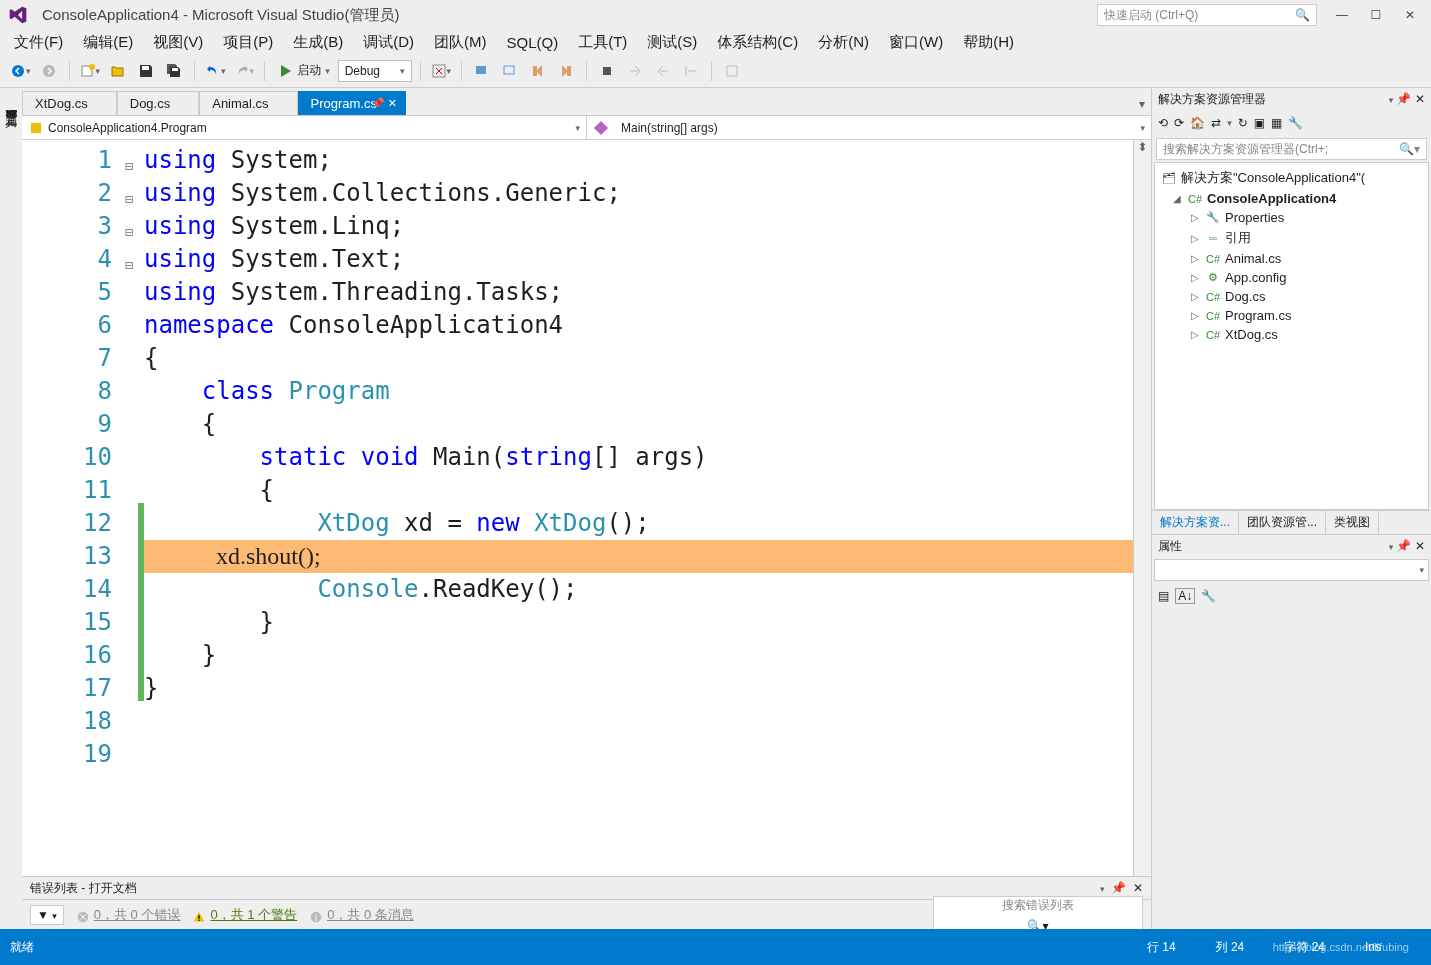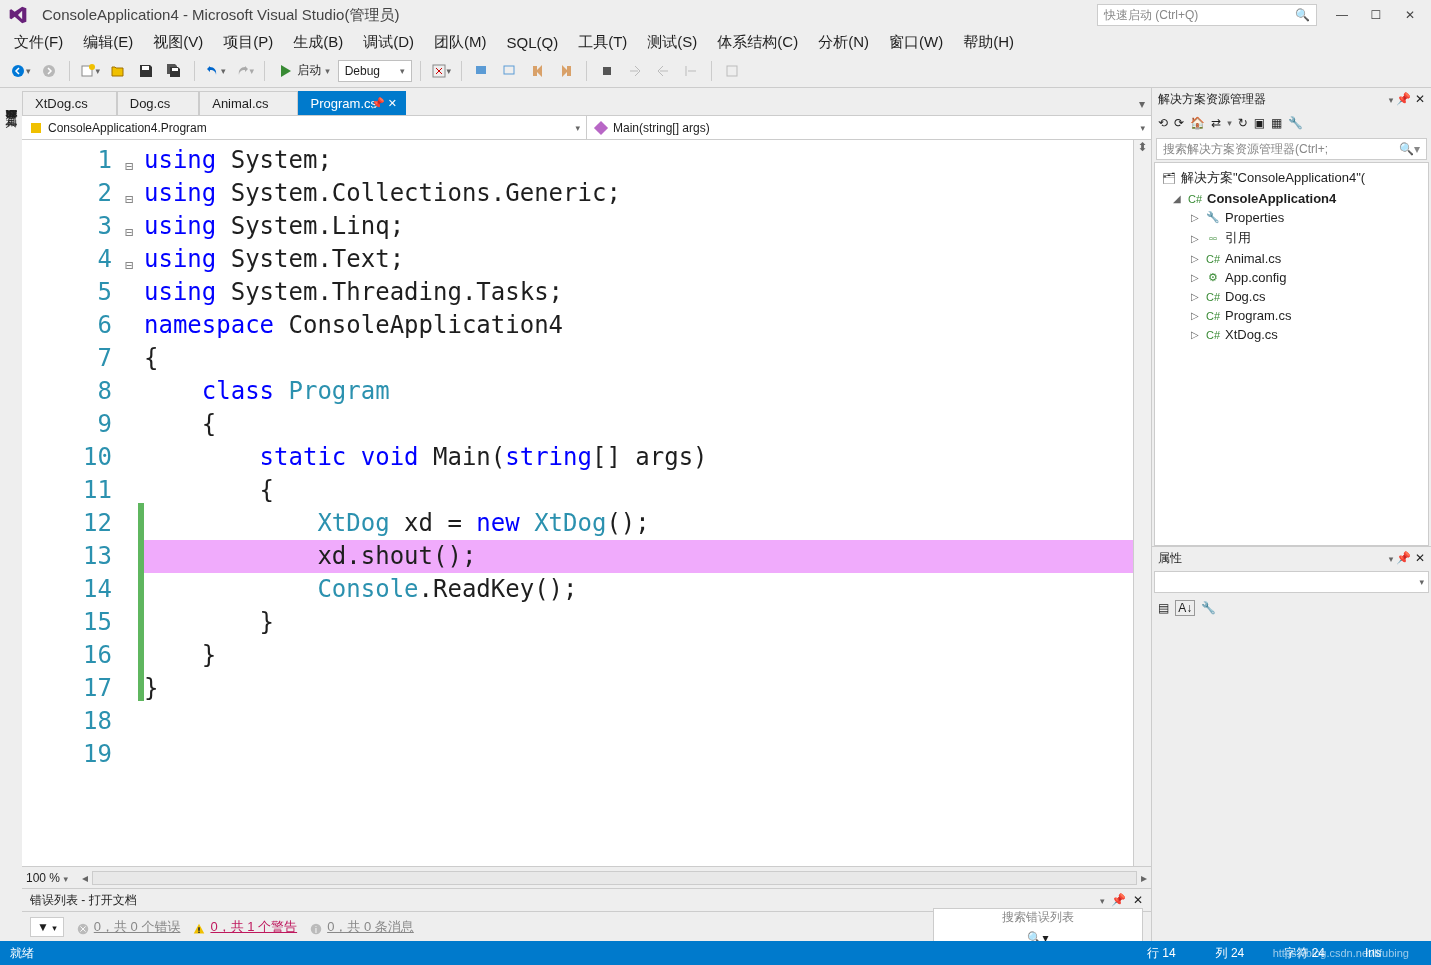--- a/index.html
+++ b/index.html
@@ -32,45 +32,45 @@
 .nav .half:last-child { border-right: none; }
 .editor-wrap { flex: 1; display: flex; background: #fff; min-height: 0; }
 .gutter { width: 98px; text-align: right; color: #2b91af; font-family: Consolas, monospace; font-size: 24px; padding: 4px 8px 4px 0; line-height: 33px; }
 .fold-col { width: 18px; font-family: Consolas, monospace; font-size: 14px; color: #888; padding-top: 10px; line-height: 33px; text-align: center; }
 .mark-col { width: 6px; }
 .mark-col .m { height: 33px; }
 .mark-col .m.g { background: #5fb65f; }
 .code { flex: 1; font-family: Consolas, monospace; font-size: 24px; line-height: 33px; padding: 4px 0; white-space: pre; overflow: hidden; }
 .code .kw { color: #0000ff; }
 .code .ty { color: #2b91af; }
-.code .hl { background: #f0abfc; display: inline-block; width: 100%; }
+.code .hl { background: #fdba74; display: inline-block; width: 100%; font-family: Liberation Serif, serif; }
 .zoom { height: 22px; display: flex; align-items: center; padding: 0 4px; border-top: 1px solid #ccc; background: #eee; }
 .zoom .z { width: 56px; font-size: 12px; }
 .zoom .sb { flex: 1; height: 14px; background: #e8e8e8; border: 1px solid #ccc; margin: 0 4px; }
 .errpanel { border-top: 1px solid #ccc; background: #eee; }
 .errpanel .hdr { height: 22px; display: flex; align-items: center; padding: 0 8px; justify-content: space-between; }
 .errpanel .row { height: 30px; display: flex; align-items: center; gap: 12px; padding: 0 8px; border-top: 1px solid #ccc; }
 .errpanel .filter { border: 1px solid #ccc; padding: 2px 6px; background: #fff; }
 .errpanel .pill { display: flex; align-items: flex-end; gap: 4px; color: #888; font-size: 13px; text-decoration: underline; }
-.errpanel .pill.on { color: #be185d; }
+.errpanel .pill.on { color: #4d7c0f; }
 .errpanel .search { width: 210px; border: 1px solid #ccc; background: #fff; height: 38px; padding: 0 0; display: flex; align-items: center; justify-content: space-between; flex-direction: column; }
 .right { width: 280px; display: flex; flex-direction: column; border-left: 1px solid #ccc; background: #eee; }
 .right .pane-hdr { height: 22px; display: flex; align-items: center; justify-content: space-between; padding: 0 6px; background: #eee; font-size: 12px; }
 .right .pane-tb { height: 26px; display: flex; align-items: center; gap: 6px; padding: 0 6px; }
 .right .pane-search { margin: 2px 4px; height: 22px; border: 1px solid #ccc; background: #fff; display: flex; align-items: center; justify-content: space-between; padding: 0 6px; color: #888; }
 .right .tree { flex: 1; background: #fff; border: 1px solid #ccc; margin: 0 2px; padding: 4px 0; overflow: auto; font-size: 13px; }
 .right .tree .n { padding: 2px 0 2px 6px; display: flex; align-items: center; gap: 4px; }
 .right .tree .chev { width: 10px; color: #666; font-size: 10px; }
 .right .tree .ic { width: 16px; height: 14px; display: inline-flex; align-items: center; justify-content: center; font-size: 11px; }
 .right .tree .bold { font-weight: bold; }
 .right .tabs2 { height: 24px; display: flex; border-top: 1px solid #ccc; }
 .right .tabs2 .t { padding: 3px 8px; font-size: 12px; border-right: 1px solid #ccc; }
 .right .tabs2 .t.active { color: #007acc; }
 .right .props { border-top: 1px solid #ccc; }
-.statusbar { height: 24px; background: #007acc; color: #fff; display: flex; align-items: center; padding: 0 10px; font-size: 12px; }
+.statusbar { height: 36px; background: #007acc; color: #fff; display: flex; align-items: center; padding: 0 10px; font-size: 12px; }
 .statusbar .sp { flex: 1; }
 .statusbar .it { margin-right: 40px; }
 svg { display: block; }
 .ico { width: 16px; height: 16px; }
 .dim { color: #888; }
 </style>
 </head>
 <body>
 
 <div class="titlebar">
@@ -248,21 +248,21 @@
         <svg class="ico" viewBox="0 0 16 16">
             <rect x="3" y="3" width="10" height="10" fill="#f0c000"></rect>
           </svg>
         <span style="margin-left:4px">ConsoleApplication4.Program</span>
         <span style="margin-left:auto;font-size:9px;color:#666">▾</span>
       </div>
       <div class="half">
         <svg class="ico" viewBox="0 0 16 16">
             <rect x="3" y="3" width="10" height="10" fill="#b867c6" transform="rotate(45 8 8)"></rect>
           </svg>
-        <span style="margin-left:4px">Main(string[] args)</span>
+        <span style="margin-left:12px">Main(string[] args)</span>
         <span style="margin-left:auto;font-size:9px;color:#666">▾</span>
       </div>
     </div>
     <div class="editor-wrap">
       <div class="gutter" id="gutter">
           <div>1</div>
           <div>2</div>
           <div>3</div>
           <div>4</div>
           <div>5</div>
@@ -320,26 +320,20 @@
           <div class="m g"></div>
           <div class="m g"></div>
           <div class="m g"></div>
           <div class="m "></div>
           <div class="m "></div>
         </div>
       <div class="code" id="code"><div><span class="kw">using</span> System;</div><div><span class="kw">using</span> System.Collections.Generic;</div><div><span class="kw">using</span> System.Linq;</div><div><span class="kw">using</span> System.Text;</div><div><span class="kw">using</span> System.Threading.Tasks;</div><div></div><div><span class="kw">namespace</span> ConsoleApplication4</div><div>{</div><div>    <span class="kw">class</span> <span class="ty">Program</span></div><div>    {</div><div>        <span class="kw">static</span> <span class="kw">void</span> Main(<span class="kw">string</span>[] args)</div><div>        {</div><div>            <span class="ty">XtDog</span> xd = <span class="kw">new</span> <span class="ty">XtDog</span>();</div><div class="hl">            xd.shout();</div><div></div><div>            <span class="ty">Console</span>.ReadKey();</div><div>        }</div><div>    }</div><div>}</div></div>
       <div style="width:18px;background:#f0f0f0;border-left:1px solid #ccc">
         <div style="height:16px;text-align:center;color:#666">⬍</div>
       </div>
-    </div>
-    <div class="zoom">
-      <div class="z"><span>100 %</span> <span style="font-size:9px;color:#666">▾</span></div>
-      <span style="color:#666">◂</span>
-      <div class="sb"></div>
-      <span style="color:#666">▸</span>
     </div>
 
     <div class="errpanel">
       <div class="hdr">
         <span>错误列表 - 打开文档</span>
         <span>
           <span style="font-size:9px;color:#666">▾</span>&nbsp;
           <span>📌</span>&nbsp;
           <span>✕</span>
         </span>
@@ -405,20 +399,25 @@
           <span class="bold">ConsoleApplication4</span>
         </div>
         <div class="n" style="padding-left:36px"><span class="chev">▷</span><span class="ic" style="color:#388a34">🔧</span>Properties</div>
         <div class="n" style="padding-left:36px"><span class="chev">▷</span><span class="ic" style="color:#388a34">▫▫</span>引用</div>
         <div class="n" style="padding-left:36px"><span class="chev">▷</span><span class="ic" style="color:#388a34">C#</span>Animal.cs</div>
         <div class="n" style="padding-left:36px"><span class="chev">▷</span><span class="ic" style="color:#388a34">⚙</span>App.config</div>
         <div class="n" style="padding-left:36px"><span class="chev">▷</span><span class="ic" style="color:#388a34">C#</span>Dog.cs</div>
         <div class="n" style="padding-left:36px"><span class="chev">▷</span><span class="ic" style="color:#388a34">C#</span>Program.cs</div>
         <div class="n" style="padding-left:36px"><span class="chev">▷</span><span class="ic" style="color:#388a34">C#</span>XtDog.cs</div>
       </div>
+    <div class="tabs2" id="rtabs">
+        <div class="t active">解决方案资...</div>
+        <div class="t">团队资源管...</div>
+        <div class="t">类视图</div>
+      </div>
     <div class="props">
       <div class="pane-hdr">
         <span>属性</span>
         <span><span style="font-size:9px;color:#666">▾</span> <span>📌</span> <span>✕</span></span>
       </div>
       <div style="height:22px;border:1px solid #ccc;margin:2px;background:#fff;display:flex;align-items:center;justify-content:flex-end;padding:0 4px">
           <span style="font-size:9px;color:#666">▾</span>
         </div>
       <div class="pane-tb">
         <span>▤</span>

